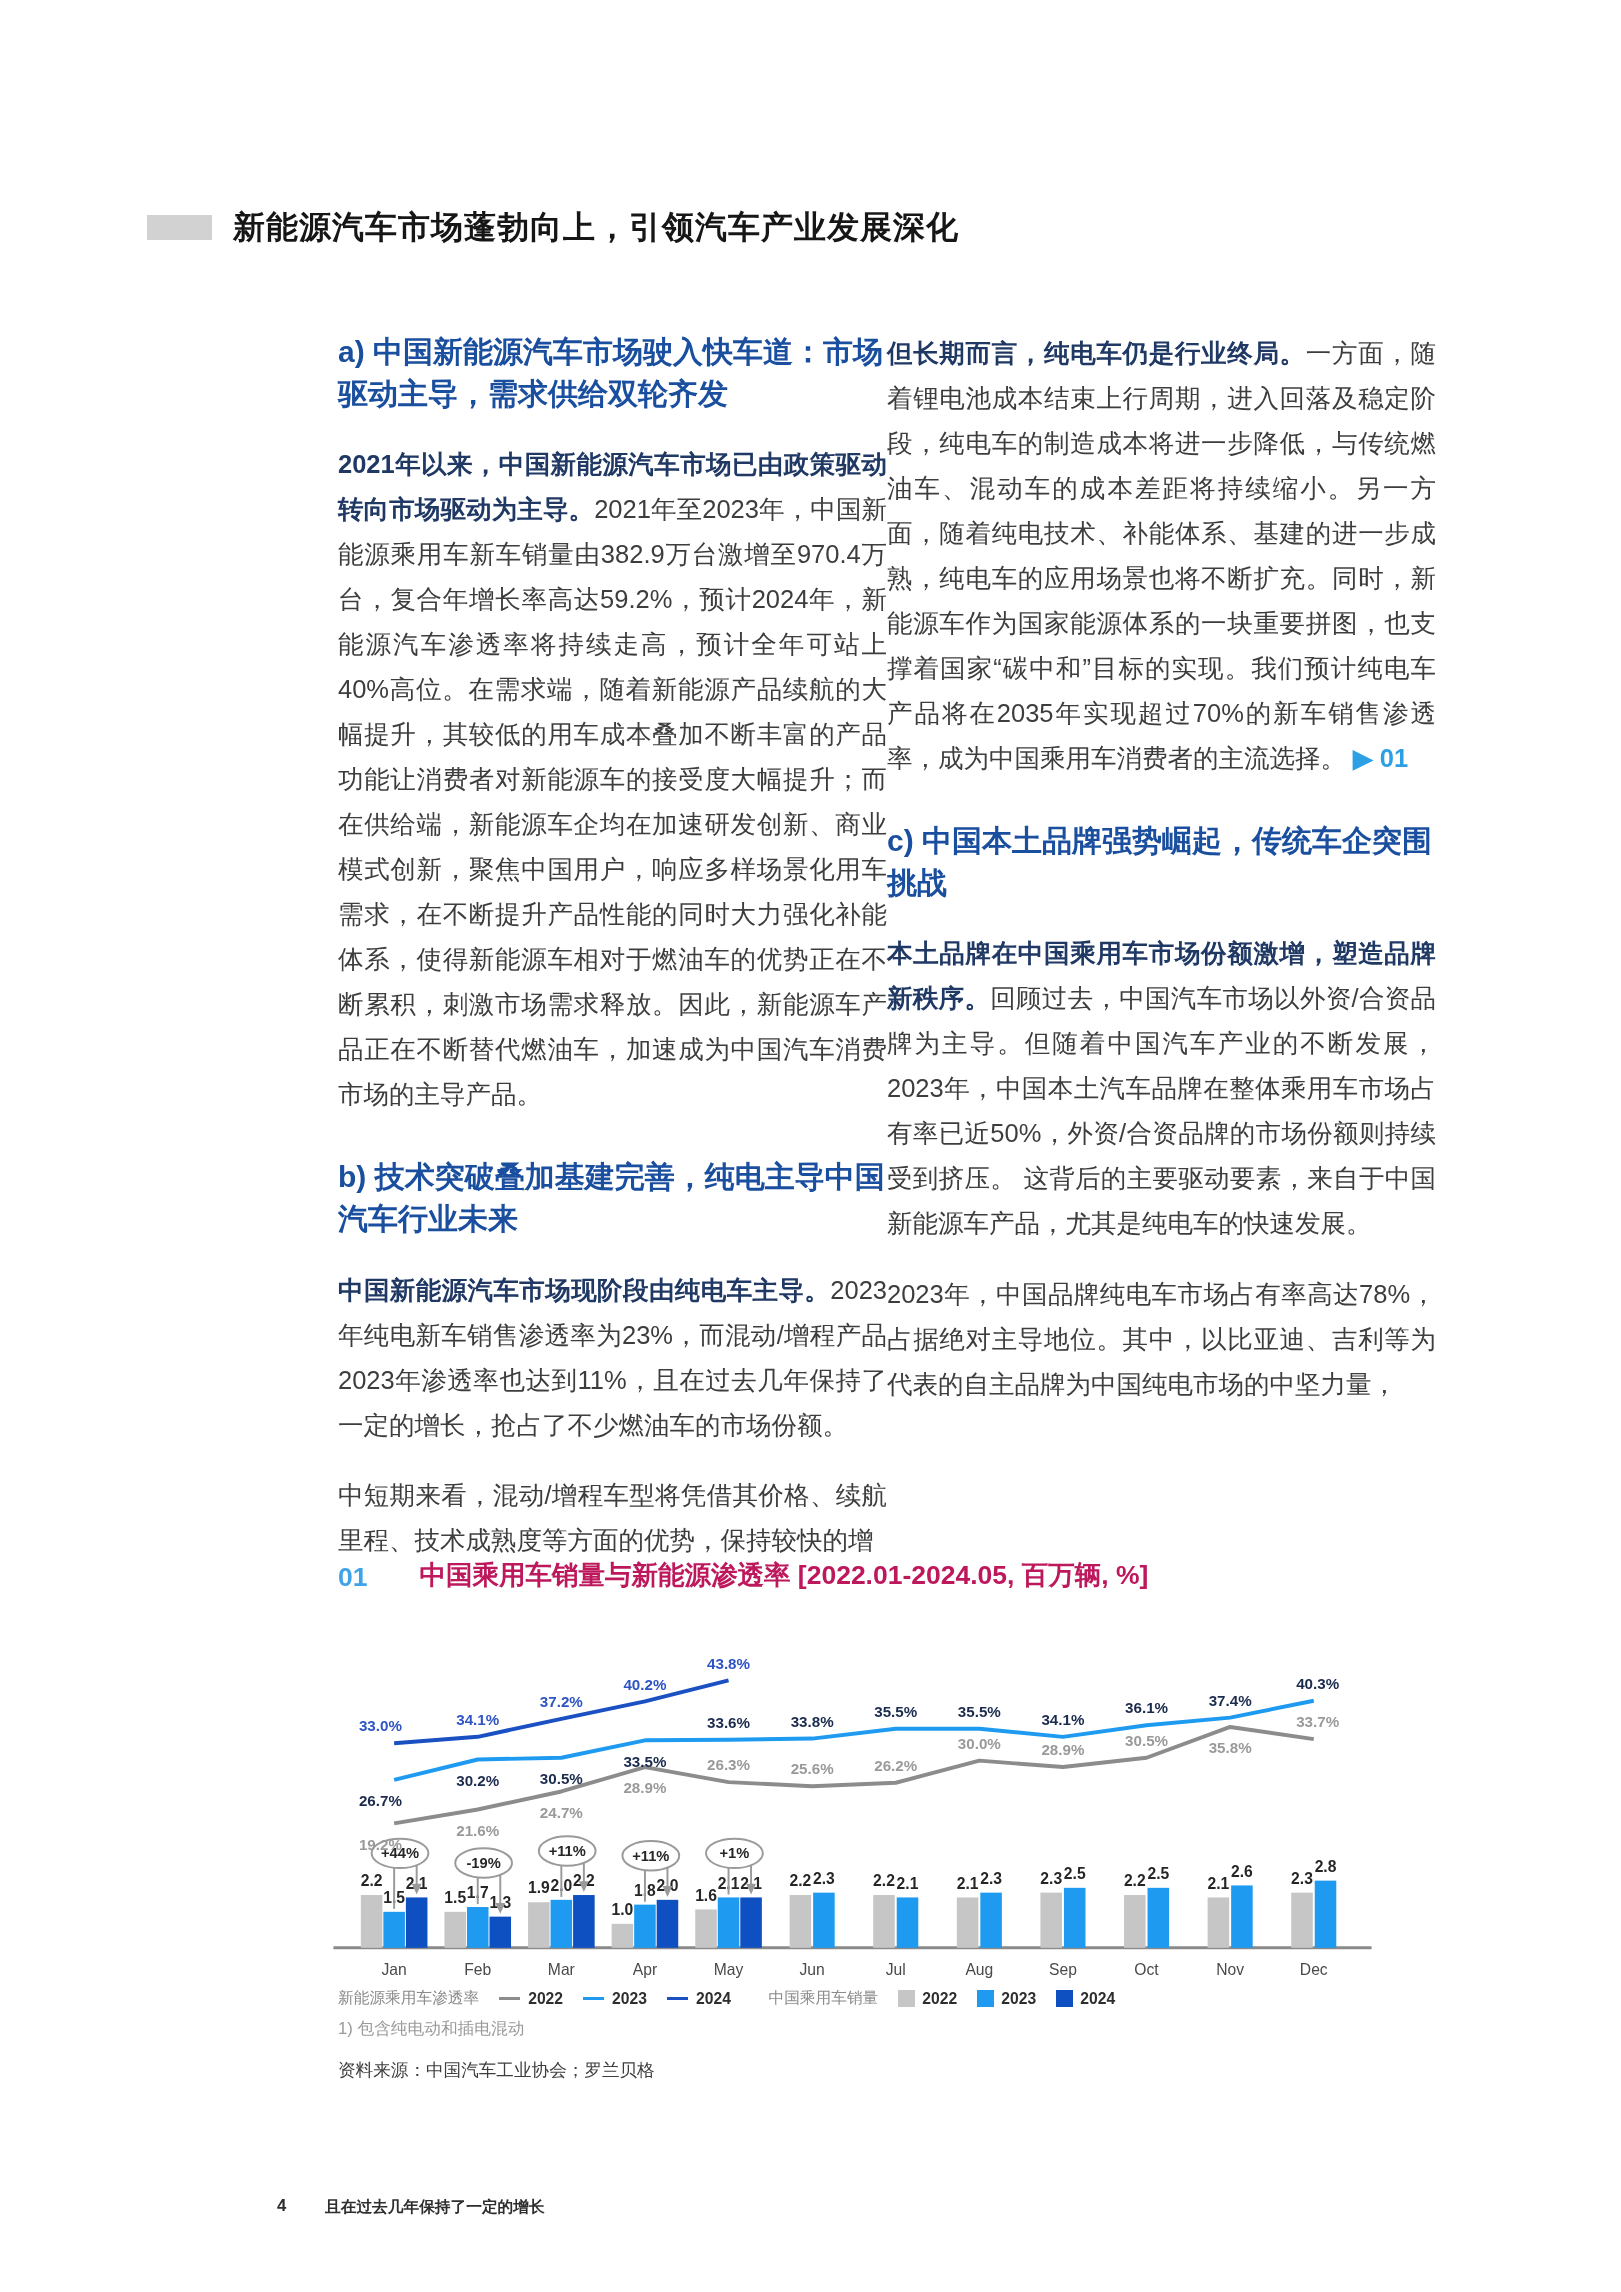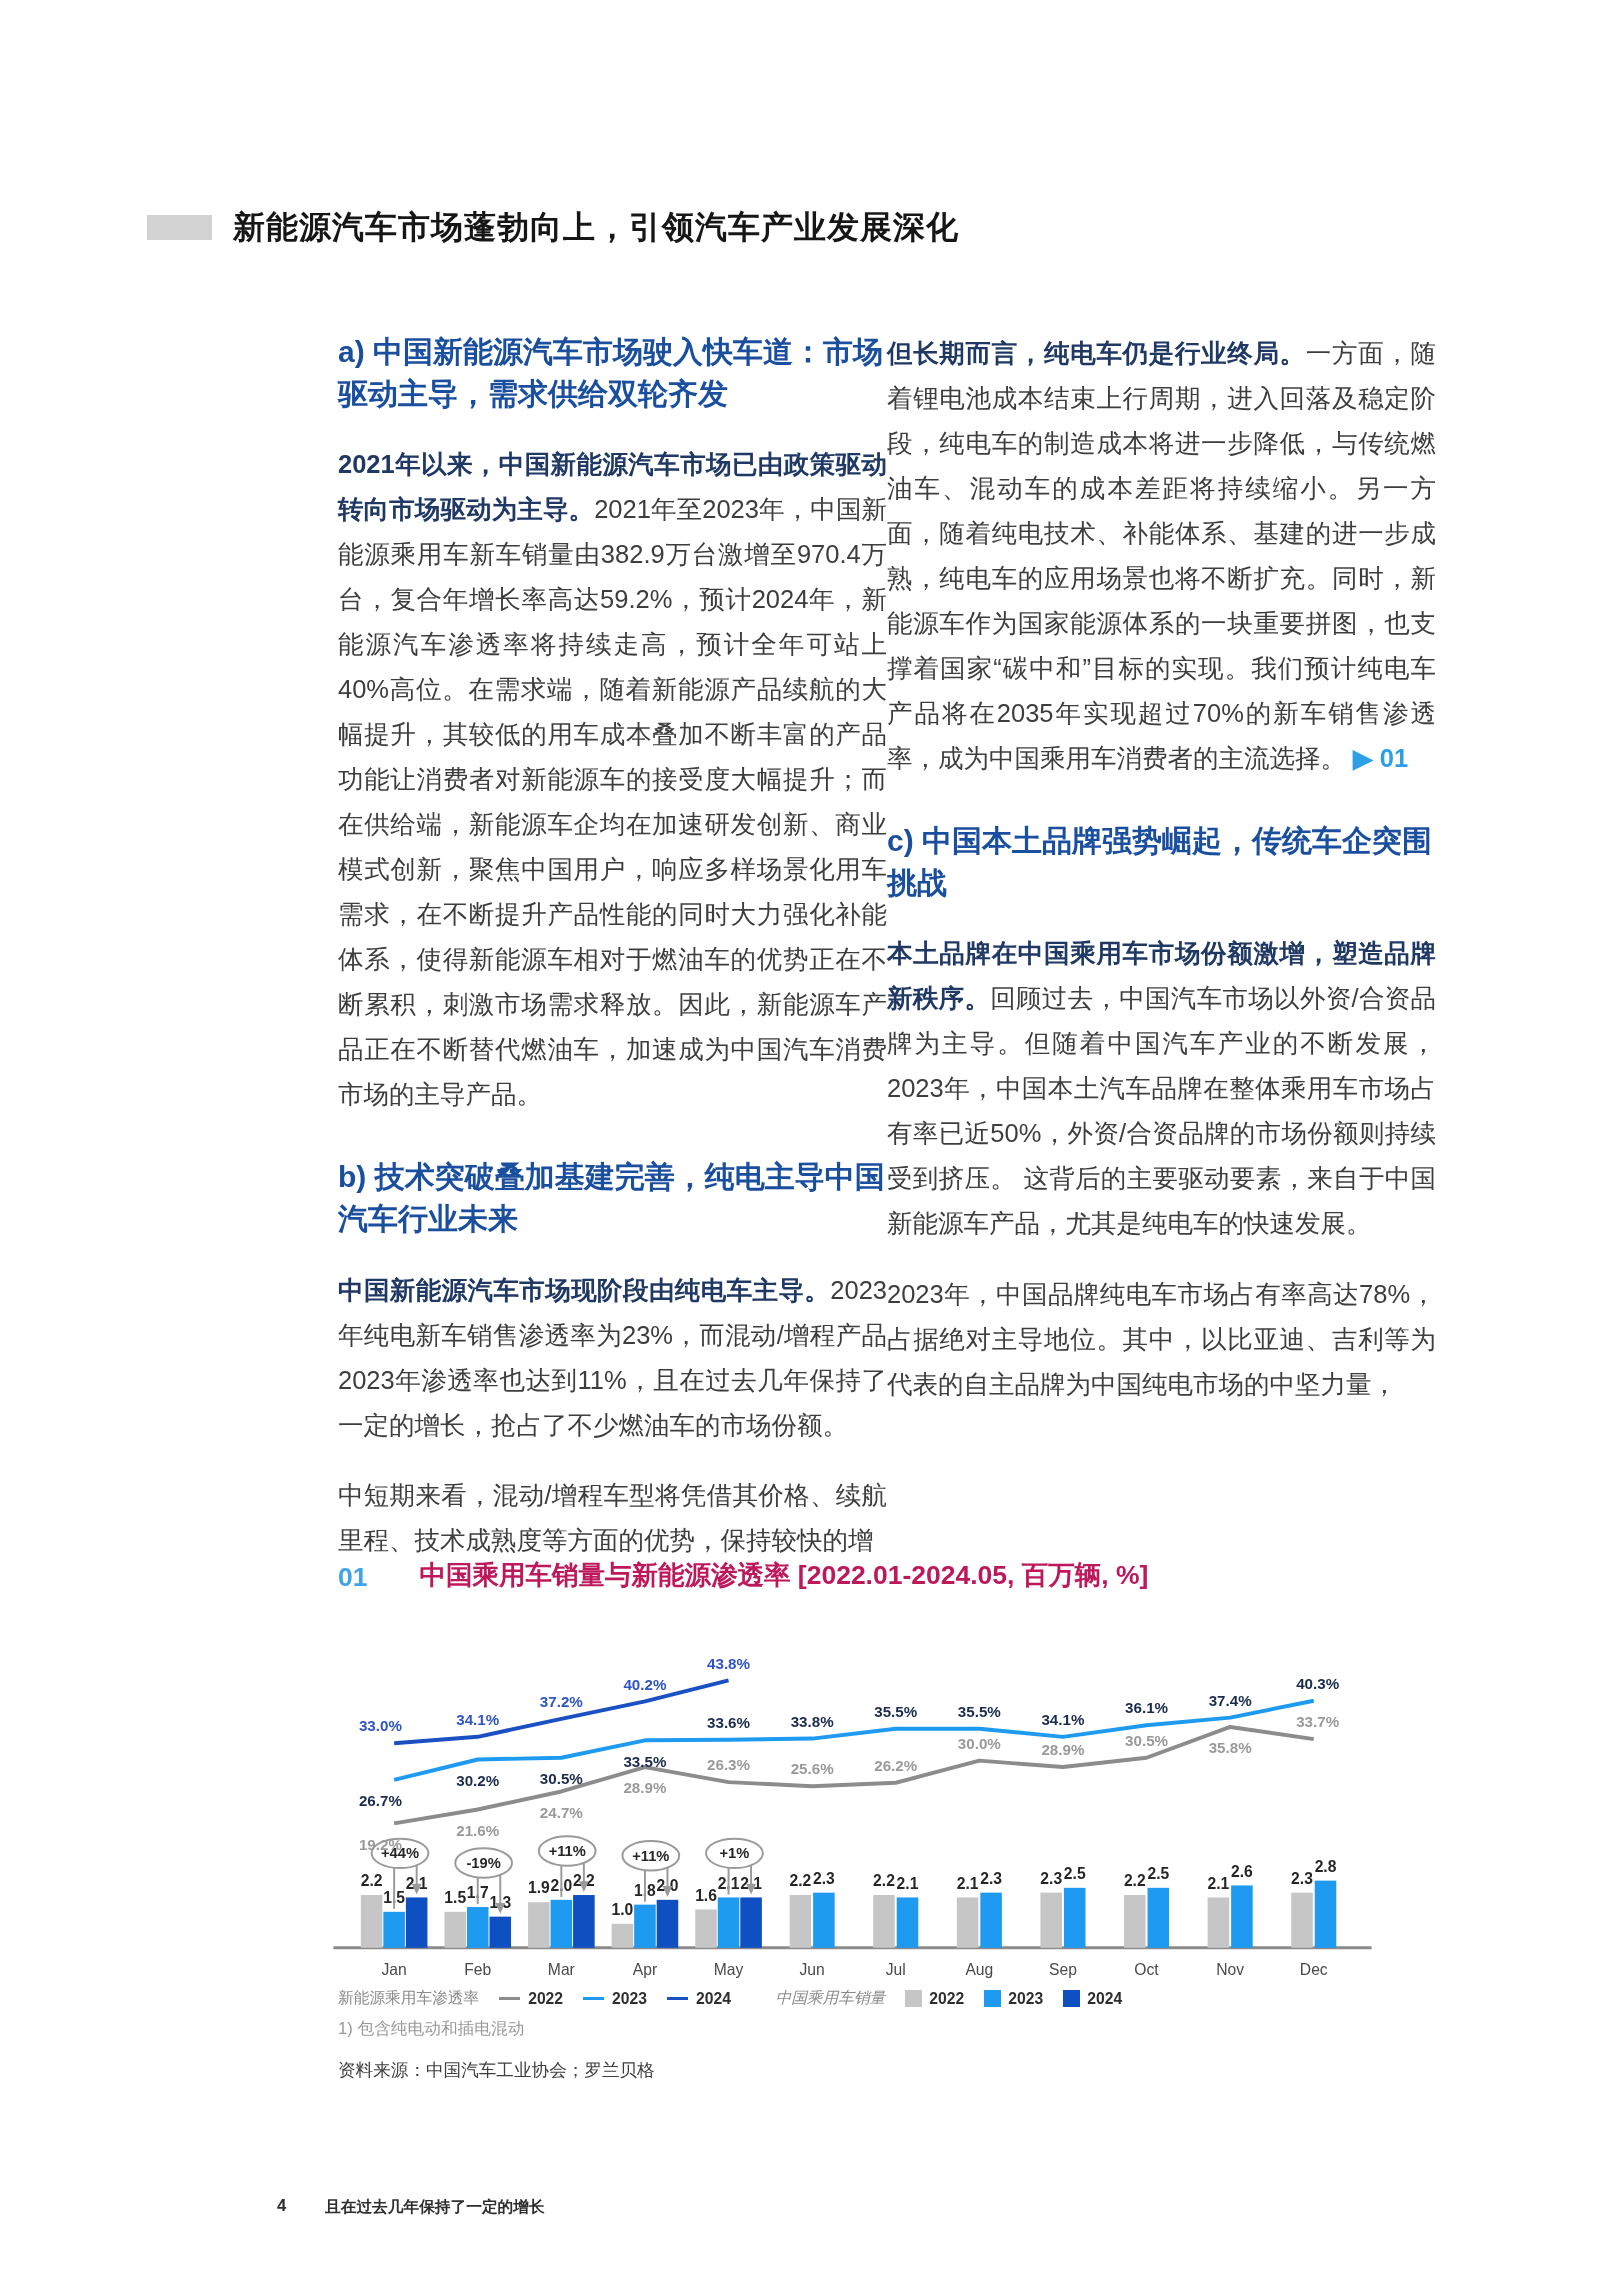--- a/index.html
+++ b/index.html
@@ -18,21 +18,21 @@
   .lead{color:#1f3864;font-weight:bold;}
   .marker{color:#2d9fe4;font-weight:bold;white-space:nowrap;}
   #col-left{left:338px;}
   #col-right{left:887px;}
   #fig-header{left:338px;top:1557px;display:flex;align-items:flex-end;gap:52px;}
   .fig-number{font-size:26.5px;font-weight:bold;color:#3fa3e8;}
   .fig-title{font-size:26.5px;font-weight:bold;color:#be185d;}
   #chart-wrap{left:333px;top:1654px;width:1039px;height:333px;}
   #chart-legend{left:338px;top:1988px;width:1049px;display:flex;align-items:center;gap:19.6px;font-size:15.7px;color:#2e2e2e;font-weight:bold;}
   .lg-label{color:#8a8a8a;font-weight:normal;}
-  .lg-gap{margin-left:25px;font-style:italic;}
+  .lg-gap{margin-left:18px;}
   .lg-item{display:flex;align-items:center;gap:7.8px;}
   .lg-dash{width:21.6px;height:3.9px;display:inline-block;}
   .lg-square{width:16.7px;height:16.7px;display:inline-block;}
   .footnote{left:338px;top:2017px;font-size:16.7px;color:#9a9a9a;}
   .source{left:338px;top:2058px;font-size:17.6px;color:#3d3d3d;}
   .footer-num{left:277px;top:2196px;font-size:16.7px;font-weight:bold;color:#2e2e2e;}
   .footer-text{left:325px;top:2197px;font-size:15.7px;font-weight:bold;color:#2e2e2e;}
 </style>
 </head>
 <body>

